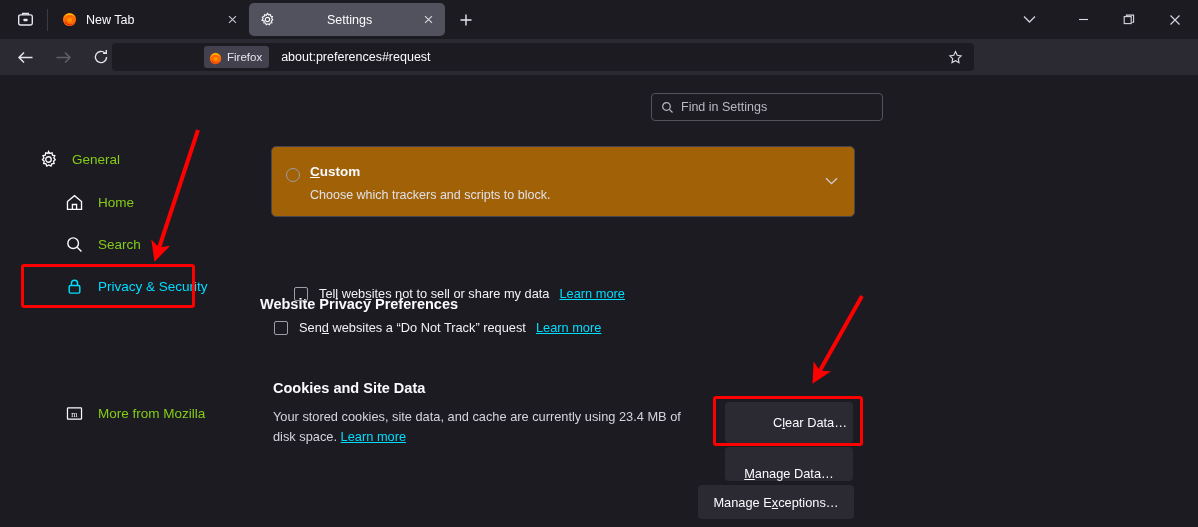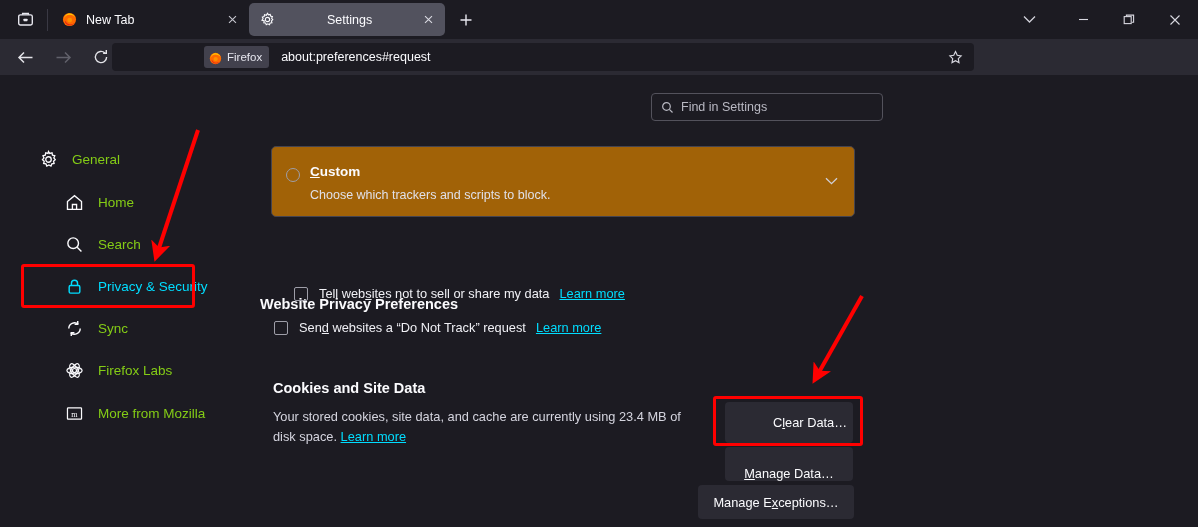--- a/index.html
+++ b/index.html
@@ -388,42 +388,21 @@
       <div class="side-item selected" style="position:absolute;left:26px;top:193px;">
         <span class="s-ico">
           <svg width="19" height="19" viewBox="0 0 20 20" fill="none" stroke="currentColor" stroke-width="1.5">
             <rect x="4.4" y="9" width="11.2" height="8" rx="1.4"></rect>
             <path d="M6.8 9V6.6a3.2 3.2 0 0 1 6.4 0V9"></path>
           </svg>
         </span>
         <span class="s-label">Privacy &amp; Security</span>
       </div>
 
-      <div class="side-item" style="position:absolute;left:26px;top:235px;">
-        <span class="s-ico">
-          <svg width="19" height="19" viewBox="0 0 20 20" fill="none" stroke="currentColor" stroke-width="1.5">
-            <path d="M16 10a6 6 0 0 1-9.9 4.6"></path>
-            <path d="M4 10a6 6 0 0 1 9.9-4.6"></path>
-            <path d="M13.4 2.2v3.3h-3.3M6.6 17.8v-3.3h3.3"></path>
-          </svg>
-        </span>
-        <span class="s-label">Sync</span>
-      </div>
-
-      <div class="side-item" style="position:absolute;left:26px;top:277px;">
-        <span class="s-ico">
-          <svg width="19" height="19" viewBox="0 0 20 20" fill="none" stroke="currentColor" stroke-width="1.3">
-            <circle cx="10" cy="10" r="2.1"></circle>
-            <ellipse cx="10" cy="10" rx="8" ry="3.6"></ellipse>
-            <ellipse cx="10" cy="10" rx="8" ry="3.6" transform="rotate(60 10 10)"></ellipse>
-            <ellipse cx="10" cy="10" rx="8" ry="3.6" transform="rotate(120 10 10)"></ellipse>
-          </svg>
-        </span>
-        <span class="s-label">Firefox Labs</span>
-      </div>
+
 
       <div class="side-item" style="position:absolute;left:26px;top:320px;">
         <span class="s-ico">
           <svg width="19" height="19" viewBox="0 0 20 20" fill="none" stroke="currentColor" stroke-width="1.3">
             <rect x="2.6" y="4" width="14.8" height="12" rx="0.8"></rect>
             <text x="10" y="13.4" font-size="8.5" fill="currentColor" stroke="none" text-anchor="middle" font-family="Liberation Serif, serif">m</text>
           </svg>
         </span>
         <span class="s-label">More from Mozilla</span>
       </div>

